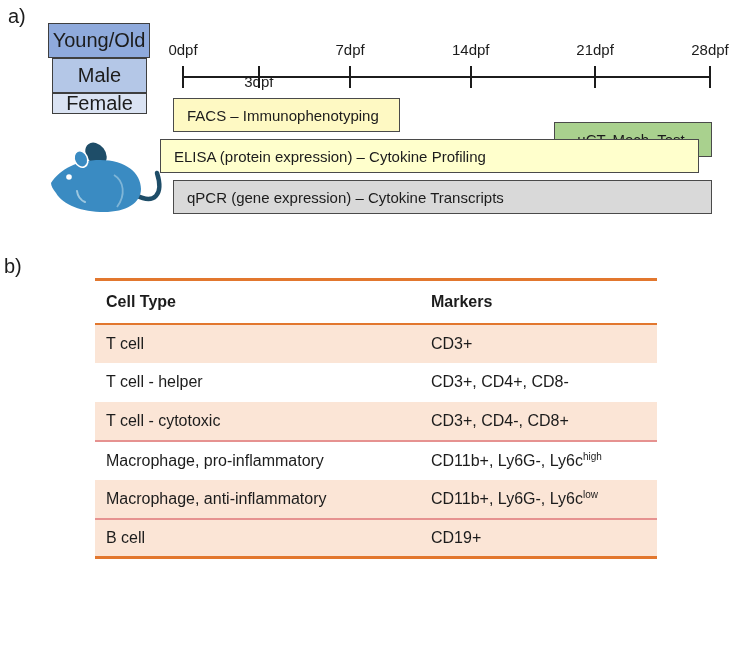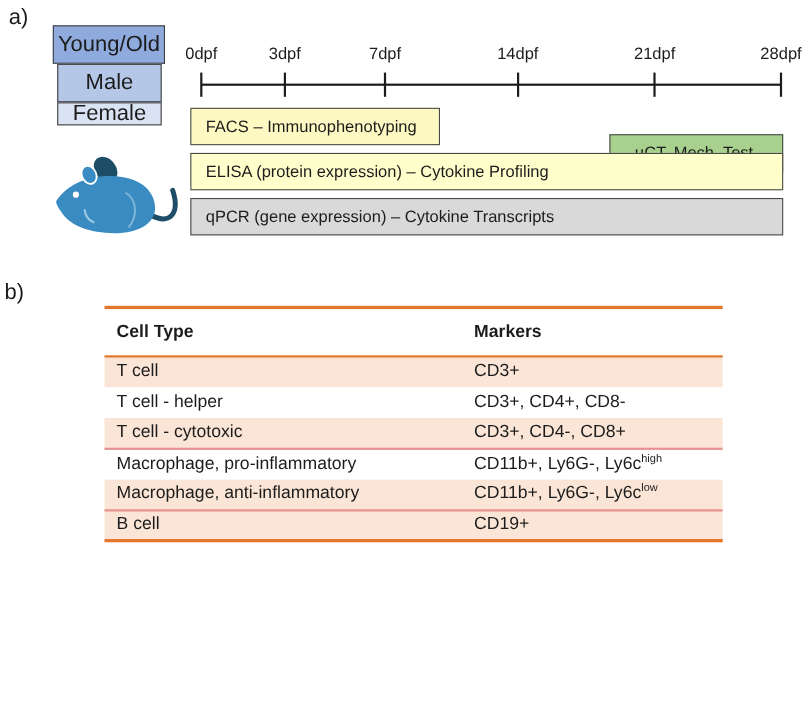--- a/index.html
+++ b/index.html
@@ -37,34 +37,34 @@
   .assay {
     position: absolute;
     border: 1.5px solid #4a4a4a;
     display: flex; align-items: center;
     font-size: 15px; padding-left: 13px;
     white-space: nowrap;
   }
   .assay.centered { justify-content: center; padding-left: 0; margin-top: 24px; }
   .assay-facs  { left: 173px; top:  98px; width: 227px; height: 34px; }
   .assay-uct   { left: 554px; top:  98px; width: 158px; height: 35px; }
-  .assay-elisa { left: 173px; top: 139px; width: 539px; height: 34px; }
+  .assay-elisa { left: 160px; top: 139px; width: 539px; height: 34px; }
   .assay-qpcr  { left: 173px; top: 180px; width: 539px; height: 34px; }
 
   
   table.markers-table {
     position: absolute; left: 95px; top: 278px; width: 562px;
     border-collapse: collapse; table-layout: fixed;
     font-size: 16px;
     border-top: 3px solid #E2772E;
     border-bottom: 3px solid #E2772E;
   }
   table.markers-table th, table.markers-table td {
     text-align: left; vertical-align: middle;
-    padding: 0 4px 0 11px; height: 28px;
+    padding: 0 4px 0 11px; height: 39px;
   }
   table.markers-table thead th {
     font-weight: bold; height: 44px;
     border-bottom: 2.5px solid #E2772E;
     background: #ffffff;
   }
   tr.band td { background: #FBE5D6; }
   tr.sep td { border-bottom: 2px solid #E69290; }
   sup.marker-sup { font-size: 10px; vertical-align: super; line-height: 0; }
 </style>
@@ -107,21 +107,21 @@
 
 <div class="timeline">
   <div class="axis-line"></div>
   <div class="tick" style="left:0%;"></div>
   <div class="tick" style="left:14.4%;"></div>
   <div class="tick" style="left:31.7%;"></div>
   <div class="tick" style="left:54.6%;"></div>
   <div class="tick" style="left:78.2%;"></div>
   <div class="tick" style="left:100%;"></div>
   <span class="tick-label" style="left:0%;">0dpf</span>
-  <span class="tick-label" style="left:14.4%;">3dpf</span>
+  <span class="tick-label" style="left:14.4%;margin-top:32px;">3dpf</span>
   <span class="tick-label" style="left:31.7%;">7dpf</span>
   <span class="tick-label" style="left:54.6%;">14dpf</span>
   <span class="tick-label" style="left:78.2%;">21dpf</span>
   <span class="tick-label" style="left:100%;">28dpf</span>
 </div>
 
 <div class="assay assay-facs" style="background: #fef9c3;">
   <span>FACS – Immunophenotyping</span>
 </div>
 <div class="assay assay-uct centered" style="background: rgb(169, 209, 142);">

